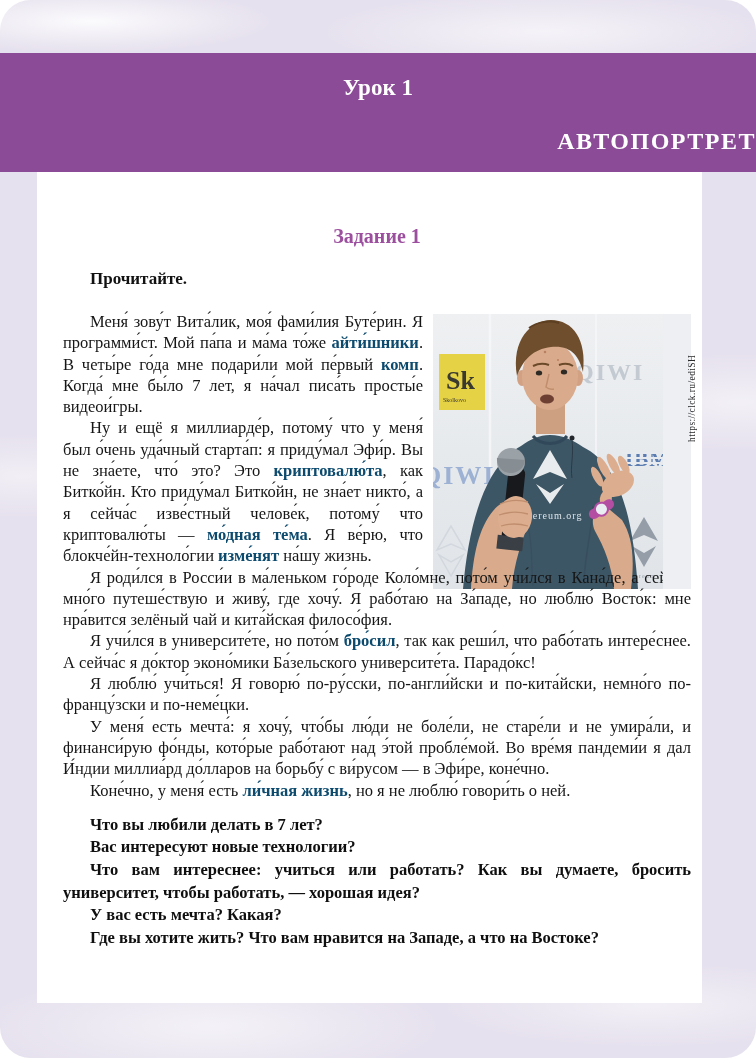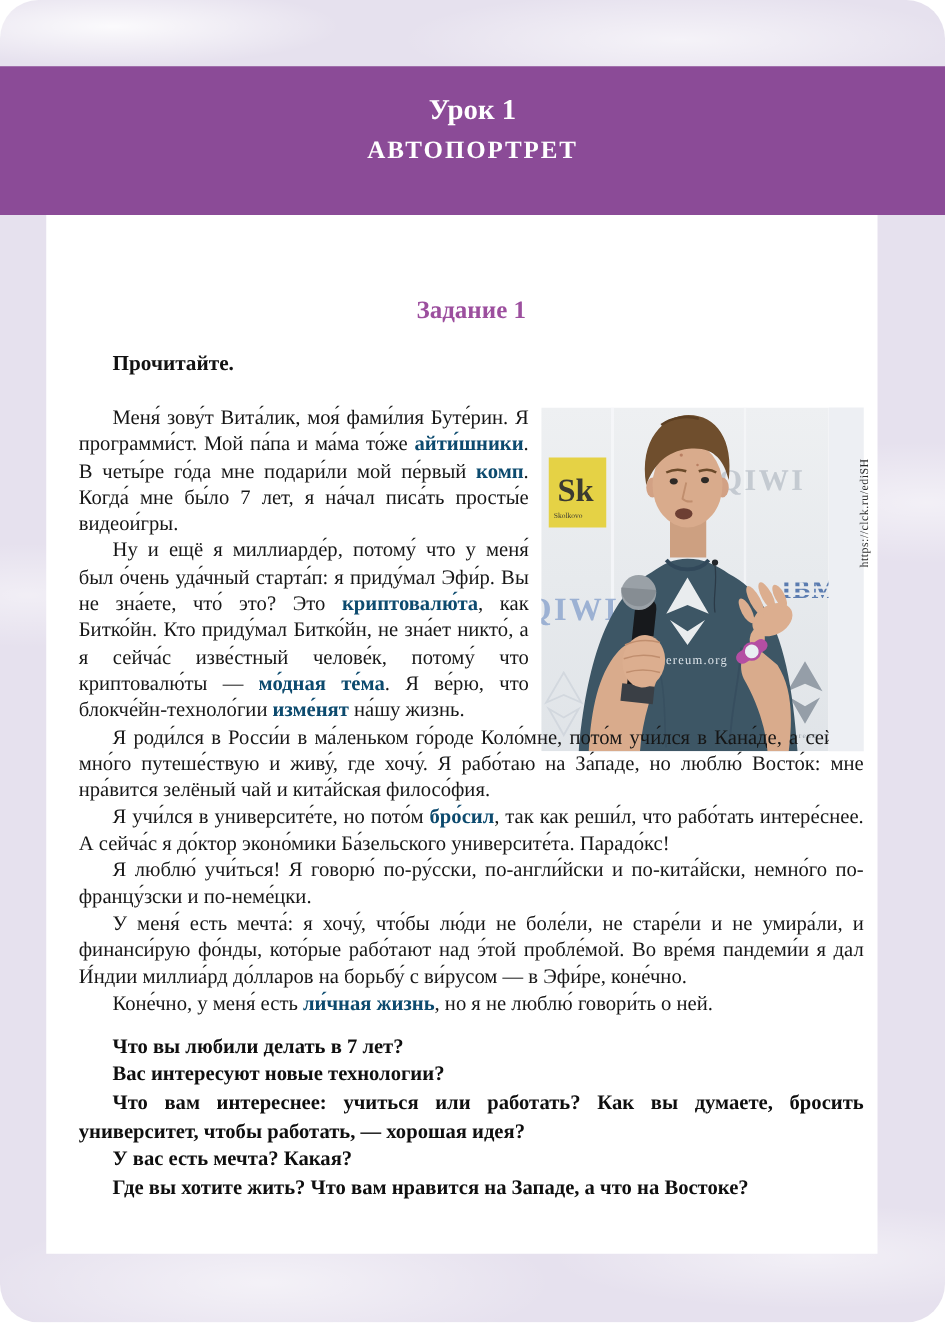--- a/index.html
+++ b/index.html
@@ -15,24 +15,24 @@
       radial-gradient(ellipse 330px 80px at 28% 97%, rgba(255,255,255,.55), rgba(255,255,255,0) 70%),
       radial-gradient(ellipse 300px 60px at 86% 95%, rgba(255,255,255,.5), rgba(255,255,255,0) 70%),
       radial-gradient(ellipse 180px 40px at 55% 88%, rgba(255,255,255,.4), rgba(255,255,255,0) 70%);
     border-radius: 31px;
   }
   .band {
     position:absolute; left:0; top:53px; width:756px; height:119px;
     background:#8b4b97; color:#ffffff; text-align:center;
   }
   .band .lesson-label { margin-top:22px; font-size:23px; font-weight:bold; }
-  .band .lesson-title { margin-top:8px; font-size:20px; font-weight:bold; letter-spacing:1.5px; }
+  .band .lesson-title { margin-top:27px; font-size:24px; font-weight:bold; letter-spacing:1.5px;text-align:right; }
   .card {
     position:absolute; left:37px; top:172px; width:665px; height:831px;
-    background:#ffffff; box-sizing:border-box; padding:12px 11px 0 26px; overflow:hidden;
+    background:#ffffff; box-sizing:border-box; padding:0 11px 0 26px; overflow:hidden;
   }
   .task-title { margin:53px 0 0; text-align:center; color:#9c4f9e; font-size:20px; font-weight:bold; }
   .instruction { margin:21px 0 0; text-indent:27px; font-weight:bold; font-size:17px; color:#111111; }
   .article { margin-top:22px; font-size:16.5px; line-height:21.3px; color:#161616; }
   .photo-wrap { float:right; width:258px; height:213px; margin:3px 0 8px 10px; display:flex; }
   .photo-svg { width:230px; height:275px; display:block; }
   .credit-strip { position:relative; width:28px; height:275px; background:#edeff3; }
   .credit-text {
     position:absolute; left:19px; top:128px; white-space:nowrap;
     transform:rotate(-90deg); transform-origin:left top;

